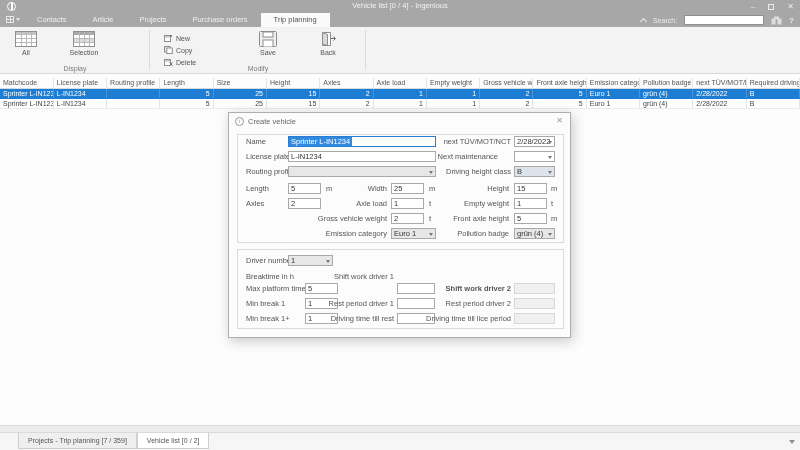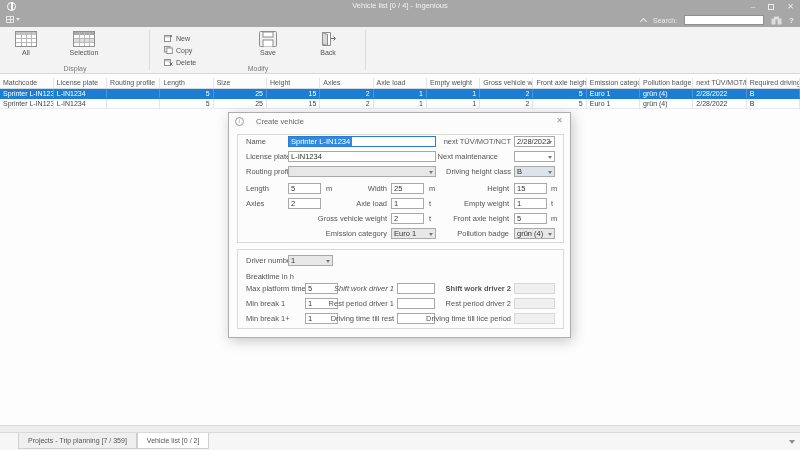--- a/index.html
+++ b/index.html
@@ -53,21 +53,21 @@
       border-right:1px solid #e2e6ea; border-bottom:1px solid #e7eaee; white-space:nowrap; overflow:hidden; }
   table.grid td.num { text-align:right; }
   tr.selected td { background:#1d7dd2; color:#fff; border-right-color:#4a94da; border-bottom-color:#1d7dd2; }
 
   
   .dialog { position:absolute; left:228px; top:112px; width:343px; height:226px; background:#fcfcfc;
       border:1px solid #aeaeae; box-shadow:2px 3px 12px rgba(0,0,0,.22); font-size:7.5px; color:#555; }
   .dtitle { position:absolute; top:0; left:0; right:0; height:16px; display:flex; align-items:center; padding:0 6px; }
   .infoicon { width:9px; height:9px; border:1px solid #9a9a9a; border-radius:50%; color:#9a9a9a; font-size:6px;
       line-height:7px; text-align:center; font-style:italic; margin-right:4px; }
-  .dtitletext { font-size:7.5px; color:#666;margin-left:8px; }
+  .dtitletext { font-size:7.5px; color:#666; }
   .dclose { position:absolute; right:7px; top:4px; font-size:8px; color:#9a9a9a; line-height:8px; }
   .gbox { position:absolute; left:8px; width:327px; border:1px solid #dadada; }
   .gbox1 { top:21px; height:109px; }
   .gbox2 { top:136px; height:80px; }
   .lbl { position:absolute; line-height:11px; white-space:nowrap; color:#555; }
   .lblr { text-align:right; }
   .txt { position:absolute; height:11px; border:1px solid #a9a9a9; background:#fff; font-size:7.5px;
       padding:0 2px; color:#333; font-family:inherit; }
   .txt.dis { background:#f0f0f0; border-color:#d8d8d8; }
   .namebox { position:absolute; height:11px; border:1px solid #2a7cd0; background:#fff; overflow:hidden; }
@@ -103,20 +103,27 @@
       <span class="maxbox"></span>
       <span class="glyph">✕</span>
     </span>
   </div>
 
   <div class="tabrow">
     <span class="appmenu">
         <span class="grid9"></span>
         <span class="caret-down"></span>
       </span>
+    <div class="rtabs">
+      <span class="rtab">Contacts</span>
+      <span class="rtab">Article</span>
+      <span class="rtab">Projects</span>
+      <span class="rtab">Purchase orders</span>
+      <span class="rtab active">Trip planning</span>
+    </div>
     <div class="tabrow-right">
       <span class="chev-up"></span>
       <span class="searchlabel">Search:</span>
       <input class="searchbox" value="" style="">
       <svg width="11" height="9">
           <rect x="0.5" y="2.5" width="4" height="6" fill="#dedede"></rect>
           <rect x="6.5" y="2.5" width="4" height="6" fill="#dedede"></rect>
           <rect x="3" y="0.5" width="5" height="3" fill="#dedede"></rect>
         </svg>
       <span class="helpglyph">?</span>
@@ -317,21 +324,21 @@
     <div class="lbl lblr" style="left:212px;top:115px;width:68px;">Pollution badge</div>
     <div class="combo" style="left:285px;top:115px;width:41px;"><span>grün (4)</span><span class="car"></span></div>
 
     <div class="lbl" style="left:17px;top:142px;">Driver number</div>
     <div class="combo" style="left:59px;top:142px;width:45px;"><span>1</span><span class="car"></span></div>
 
     <div class="lbl" style="left:17px;top:158px;">Breaktime in h</div>
 
     <div class="lbl" style="left:17px;top:170px;">Max platform time</div>
     <input class="txt" style="left: 76px; top: 170px; width: 33px;" value="5">
-    <div class="lbl lblr" style="left:95px;top:170px;width:70px;font-style:italic;">Shift work driver 1</div>
+    <div class="lbl lblr" style="left:95px;top:158px;width:70px;">Shift work driver 1</div>
     <input class="txt" style="left: 168px; top: 170px; width: 38px;" value="">
     <div class="lbl lblr" style="left:180px;top:170px;width:102px;font-weight:bold;">Shift work driver 2</div>
     <input class="txt dis" style="left: 285px; top: 170px; width: 41px;" value="">
 
     <div class="lbl" style="left:17px;top:185px;">Min break 1</div>
     <input class="txt" style="left: 76px; top: 185px; width: 33px;" value="1">
     <div class="lbl lblr" style="left:95px;top:185px;width:70px;">Rest period driver 1</div>
     <input class="txt" style="left: 168px; top: 185px; width: 38px;" value="">
     <div class="lbl lblr" style="left:180px;top:185px;width:102px;">Rest period driver 2</div>
     <input class="txt dis" style="left: 285px; top: 185px; width: 41px;" value="">

